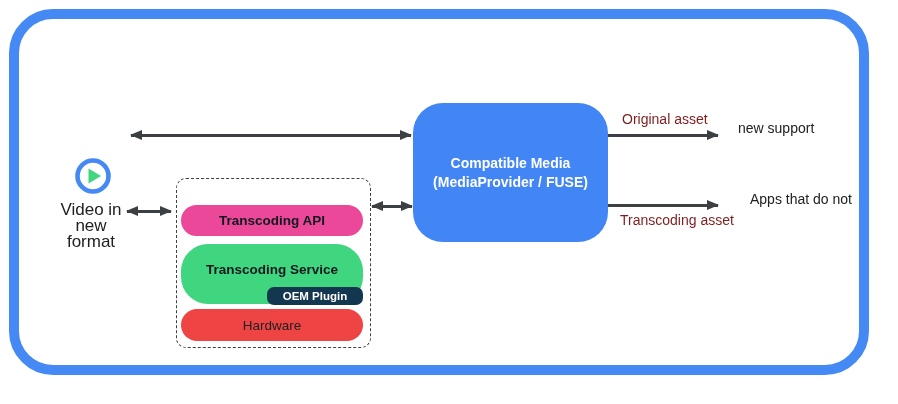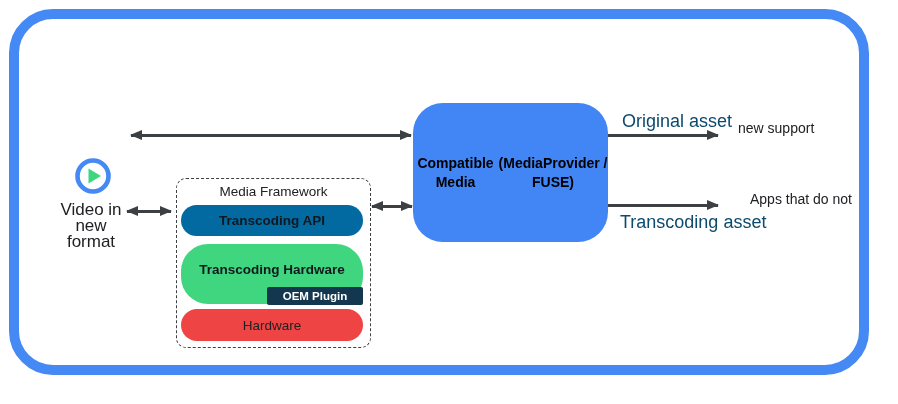--- a/index.html
+++ b/index.html
@@ -26,58 +26,58 @@
   .mf-title{
     position:absolute;left:176px;top:184px;width:195px;text-align:center;
     font-size:13.5px;
   }
   .pill{
     position:absolute;display:flex;align-items:center;justify-content:center;
     font-size:13.5px;box-sizing:border-box;
   }
   .pill-api{
     left:181px;top:205px;width:182px;height:31px;border-radius:16px;
-    background:#0369a1;font-weight:bold;color:#11181f;
+    background:#ec4899;font-weight:bold;color:#11181f;
   }
   .pill-service{
     left:181px;top:244px;width:182px;height:60px;border-radius:27px;
     background:#3fd67f;font-weight:bold;color:#11181f;padding-bottom:9px;
   }
   .pill-oem{
-    left:267px;top:287px;width:96px;height:18px;border-radius:2px;
+    left:267px;top:287px;width:96px;height:18px;border-radius:7px;
     background:#143750;color:#fff;font-weight:bold;font-size:11.5px;
   }
   .pill-hw{
     left:181px;top:309px;width:182px;height:32px;border-radius:16px;
     background:#ef4444;color:#202124;
   }
   
   .blue-box{
     position:absolute;left:413px;top:103px;width:195px;height:139px;
-    border-radius:30px;background:#4285f4;color:#000000;font-weight:bold;
+    border-radius:30px;background:#4285f4;color:#ffffff;font-weight:bold;
     font-size:14px;line-height:19px;text-align:center;
-    display:flex;flex-direction:row;align-items:center;justify-content:center;
+    display:flex;flex-direction:column;align-items:center;justify-content:center;
   }
   
   .arrow{position:absolute;height:2.6px;background:#3c4043;}
   .arrow::after{
     content:"";position:absolute;right:-1px;top:50%;transform:translateY(-50%);
     border-left:12px solid #3c4043;border-top:5.5px solid transparent;border-bottom:5.5px solid transparent;
   }
   .arrow.dbl::before{
     content:"";position:absolute;left:-1px;top:50%;transform:translateY(-50%);
     border-right:12px solid #3c4043;border-top:5.5px solid transparent;border-bottom:5.5px solid transparent;
   }
   .arrow-main{left:131px;top:134px;width:280px;}
   .arrow-video{left:127px;top:210px;width:44px;}
   .arrow-mf{left:372px;top:205px;width:40px;}
   .arrow-original{left:608px;top:134px;width:110px;}
   .arrow-transcoded{left:608px;top:204px;width:110px;}
   
-  .asset-label{position:absolute;color:#0c4a6e;font-size:18px;white-space:nowrap;}
+  .asset-label{position:absolute;color:#7f1d1d;font-size:14px;white-space:nowrap;}
   .lbl-original{left:622px;top:111px;}
   .lbl-transcoded{left:620px;top:212px;}
   .apps{position:absolute;left:738px;font-size:14px;line-height:17.5px;white-space:nowrap;}
   .apps-support{top:120px;}
   .apps-nosupport{top:191px;margin-left:12px;}
   .line{display:block;}
 </style>
 </head>
 <body>
 
@@ -92,24 +92,23 @@
     </svg>
   </span>
 
   <div class="video-label">
     <span class="line">Video in</span>
     <span class="line">new</span>
     <span class="line">format</span>
   </div>
 
   <div class="mf-box"></div>
-  <div class="mf-title">Media Framework</div>
 
   <div class="pill pill-api">Transcoding API</div>
-  <div class="pill pill-service">Transcoding Hardware</div>
+  <div class="pill pill-service">Transcoding Service</div>
   <div class="pill pill-oem">OEM Plugin</div>
   <div class="pill pill-hw">Hardware</div>
 
   <div class="blue-box">
     <span class="line">Compatible Media</span>
     <span class="line">(MediaProvider / FUSE)</span>
   </div>
 
   <div class="arrow dbl arrow-main"></div>
   <div class="arrow dbl arrow-video"></div>

